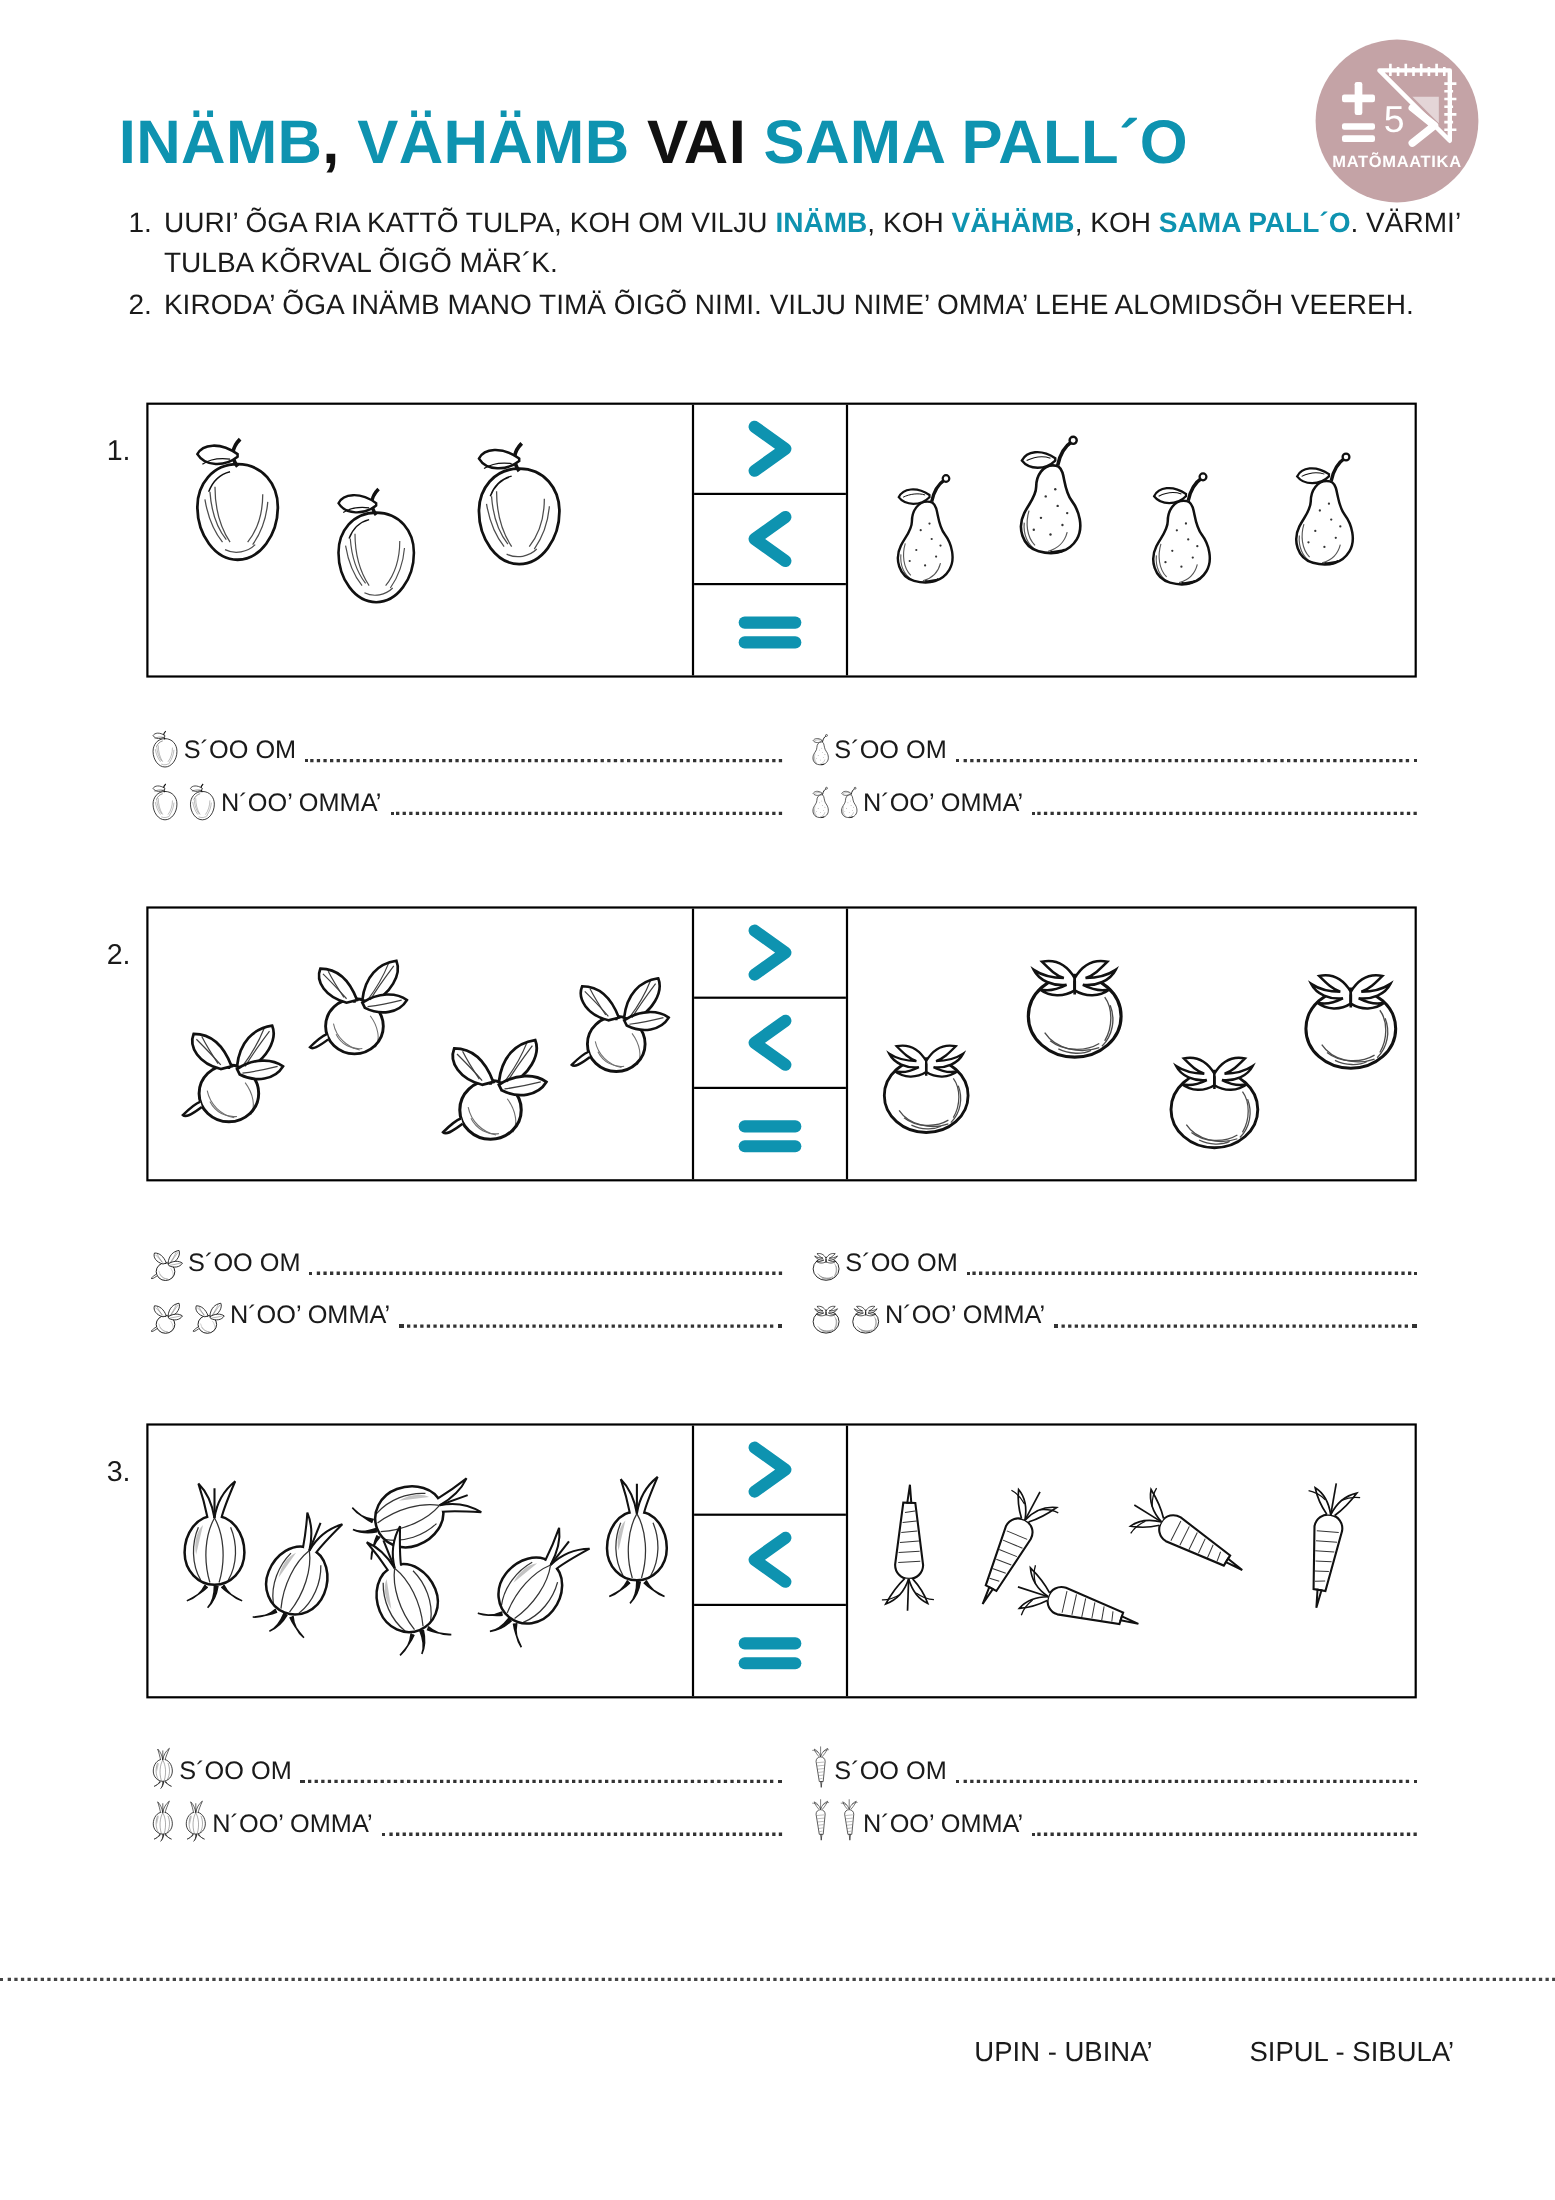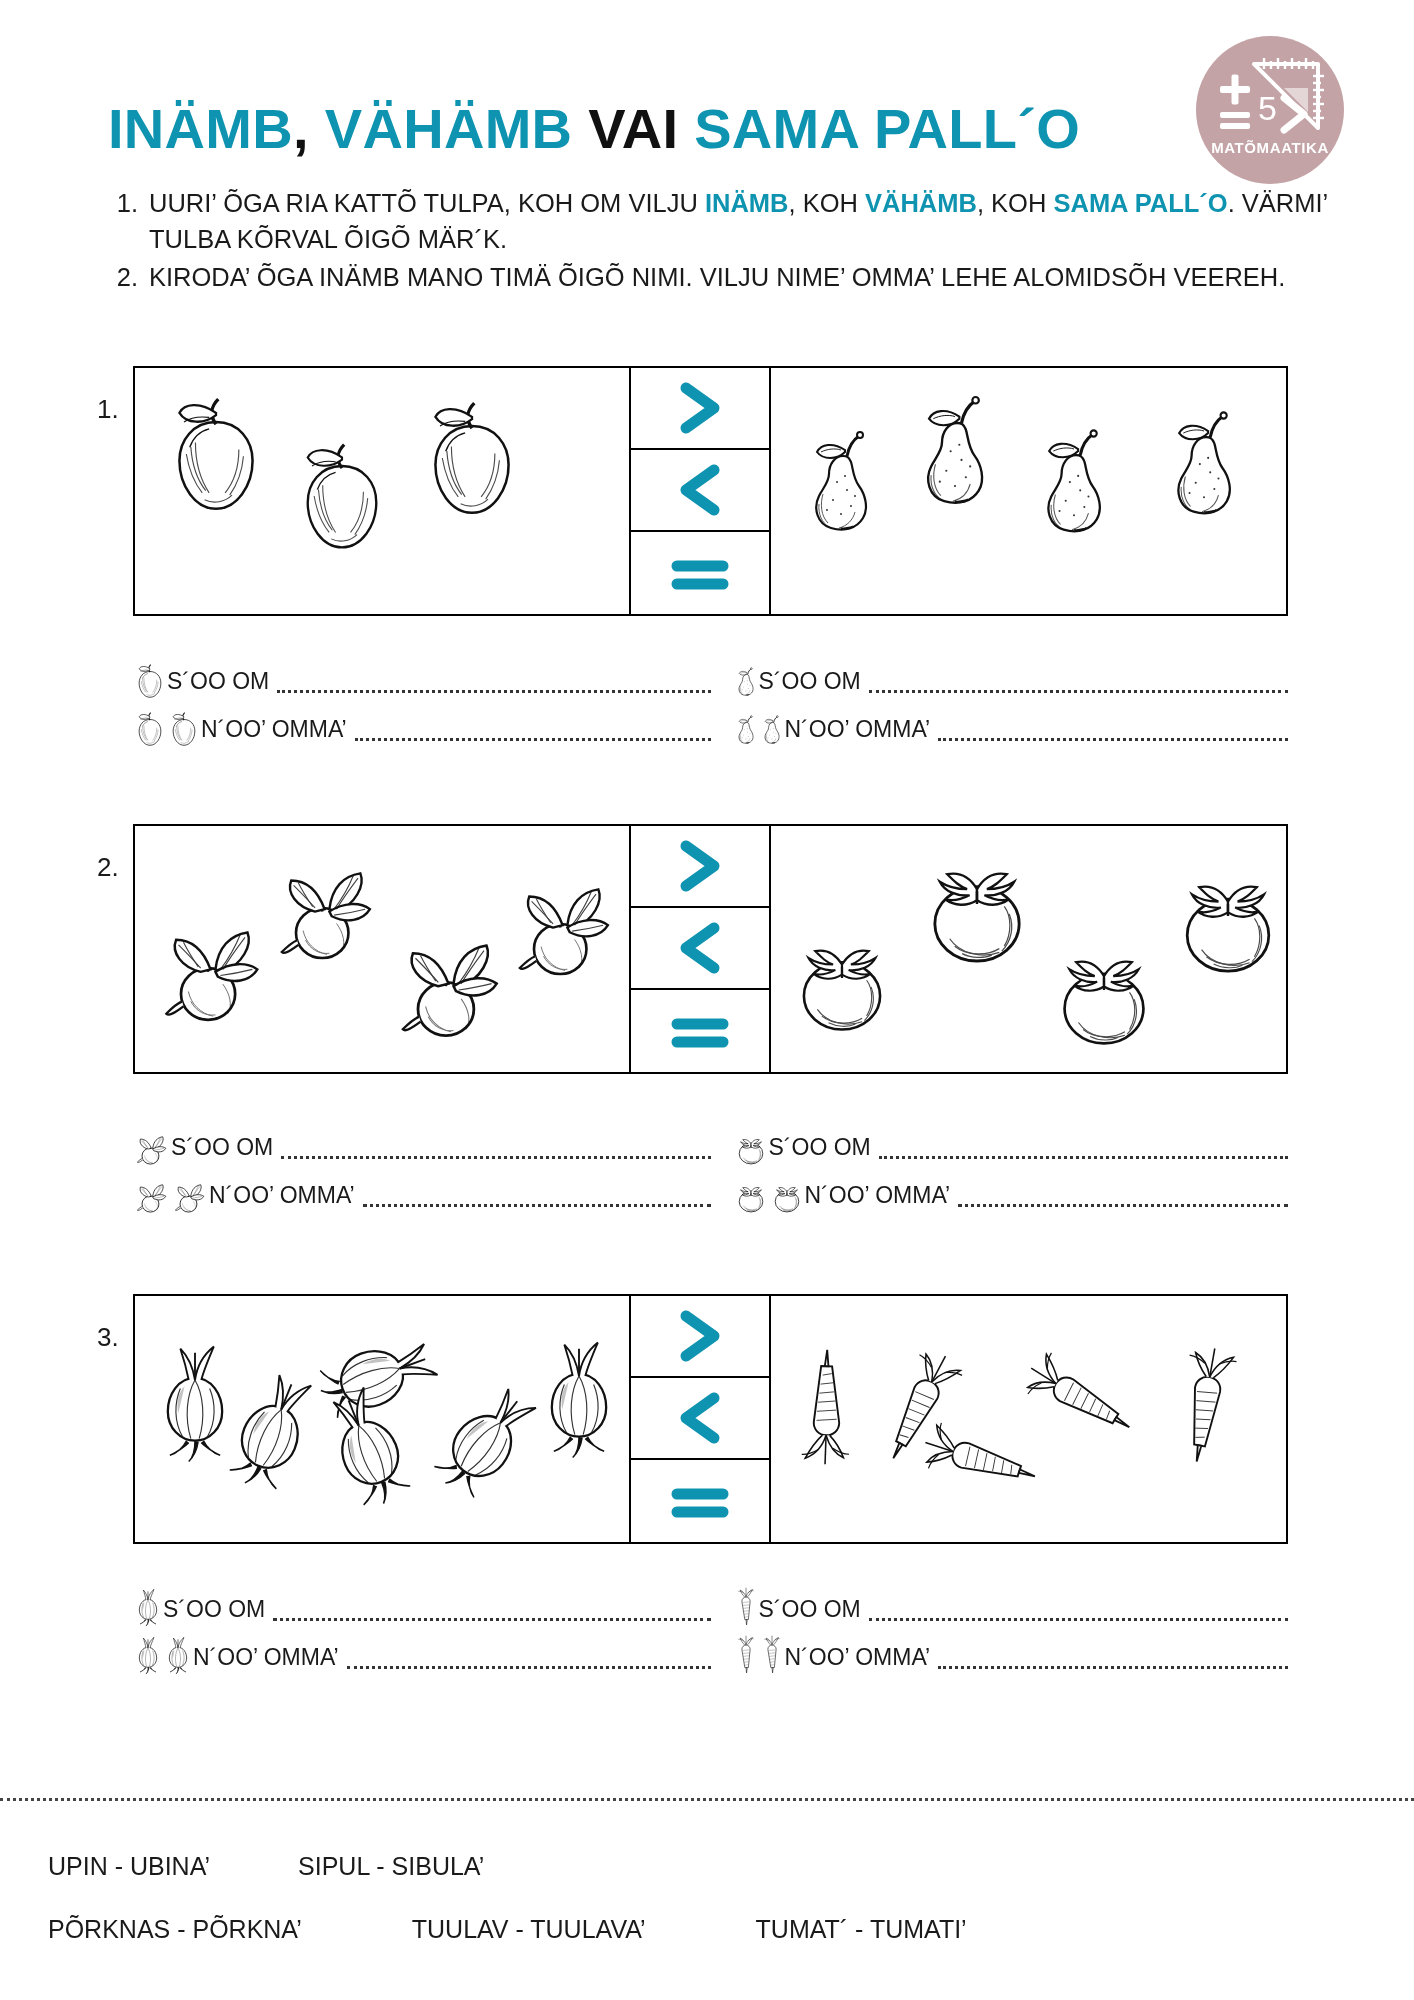--- a/index.html
+++ b/index.html
@@ -165,21 +165,21 @@
     border-top: 3px dotted #444;
   }
   .vocab {
     position: absolute;
     left: 0;
     width: 1414px;
     font-size: 25px;
   }
   .vocab-row {
     display: flex;
-    justify-content: flex-start;
+    justify-content: flex-end;
     margin-bottom: 34px;
     padding-left: 48px;
   }
   .vocab-item { white-space: nowrap; }
   .vocab-row.r1 .vocab-item:nth-child(1) { margin-right: 88px; }
   .vocab-row.r1 .vocab-item:nth-child(2) { margin-right: 92px; }
   .vocab-row.r2 .vocab-item:nth-child(1) { margin-right: 110px; }
   .vocab-row.r2 .vocab-item:nth-child(2) { margin-right: 110px; }
 </style>
 </head>
@@ -713,18 +713,13 @@
   </div>
 </div>
 
 <div class="divider" style="top:1798px;"></div>
 
 <div class="vocab" style="top:1852px;">
   <div class="vocab-row r1">
     <div class="vocab-item">UPIN - UBINA’</div>
     <div class="vocab-item">SIPUL - SIBULA’</div>
   </div>
-  <div class="vocab-row r2">
-    <div class="vocab-item">PÕRKNAS - PÕRKNA’</div>
-    <div class="vocab-item">TUULAV - TUULAVA’</div>
-    <div class="vocab-item">TUMAT´ - TUMATI’</div>
-  </div>
 </div>
 
 </body></html>

